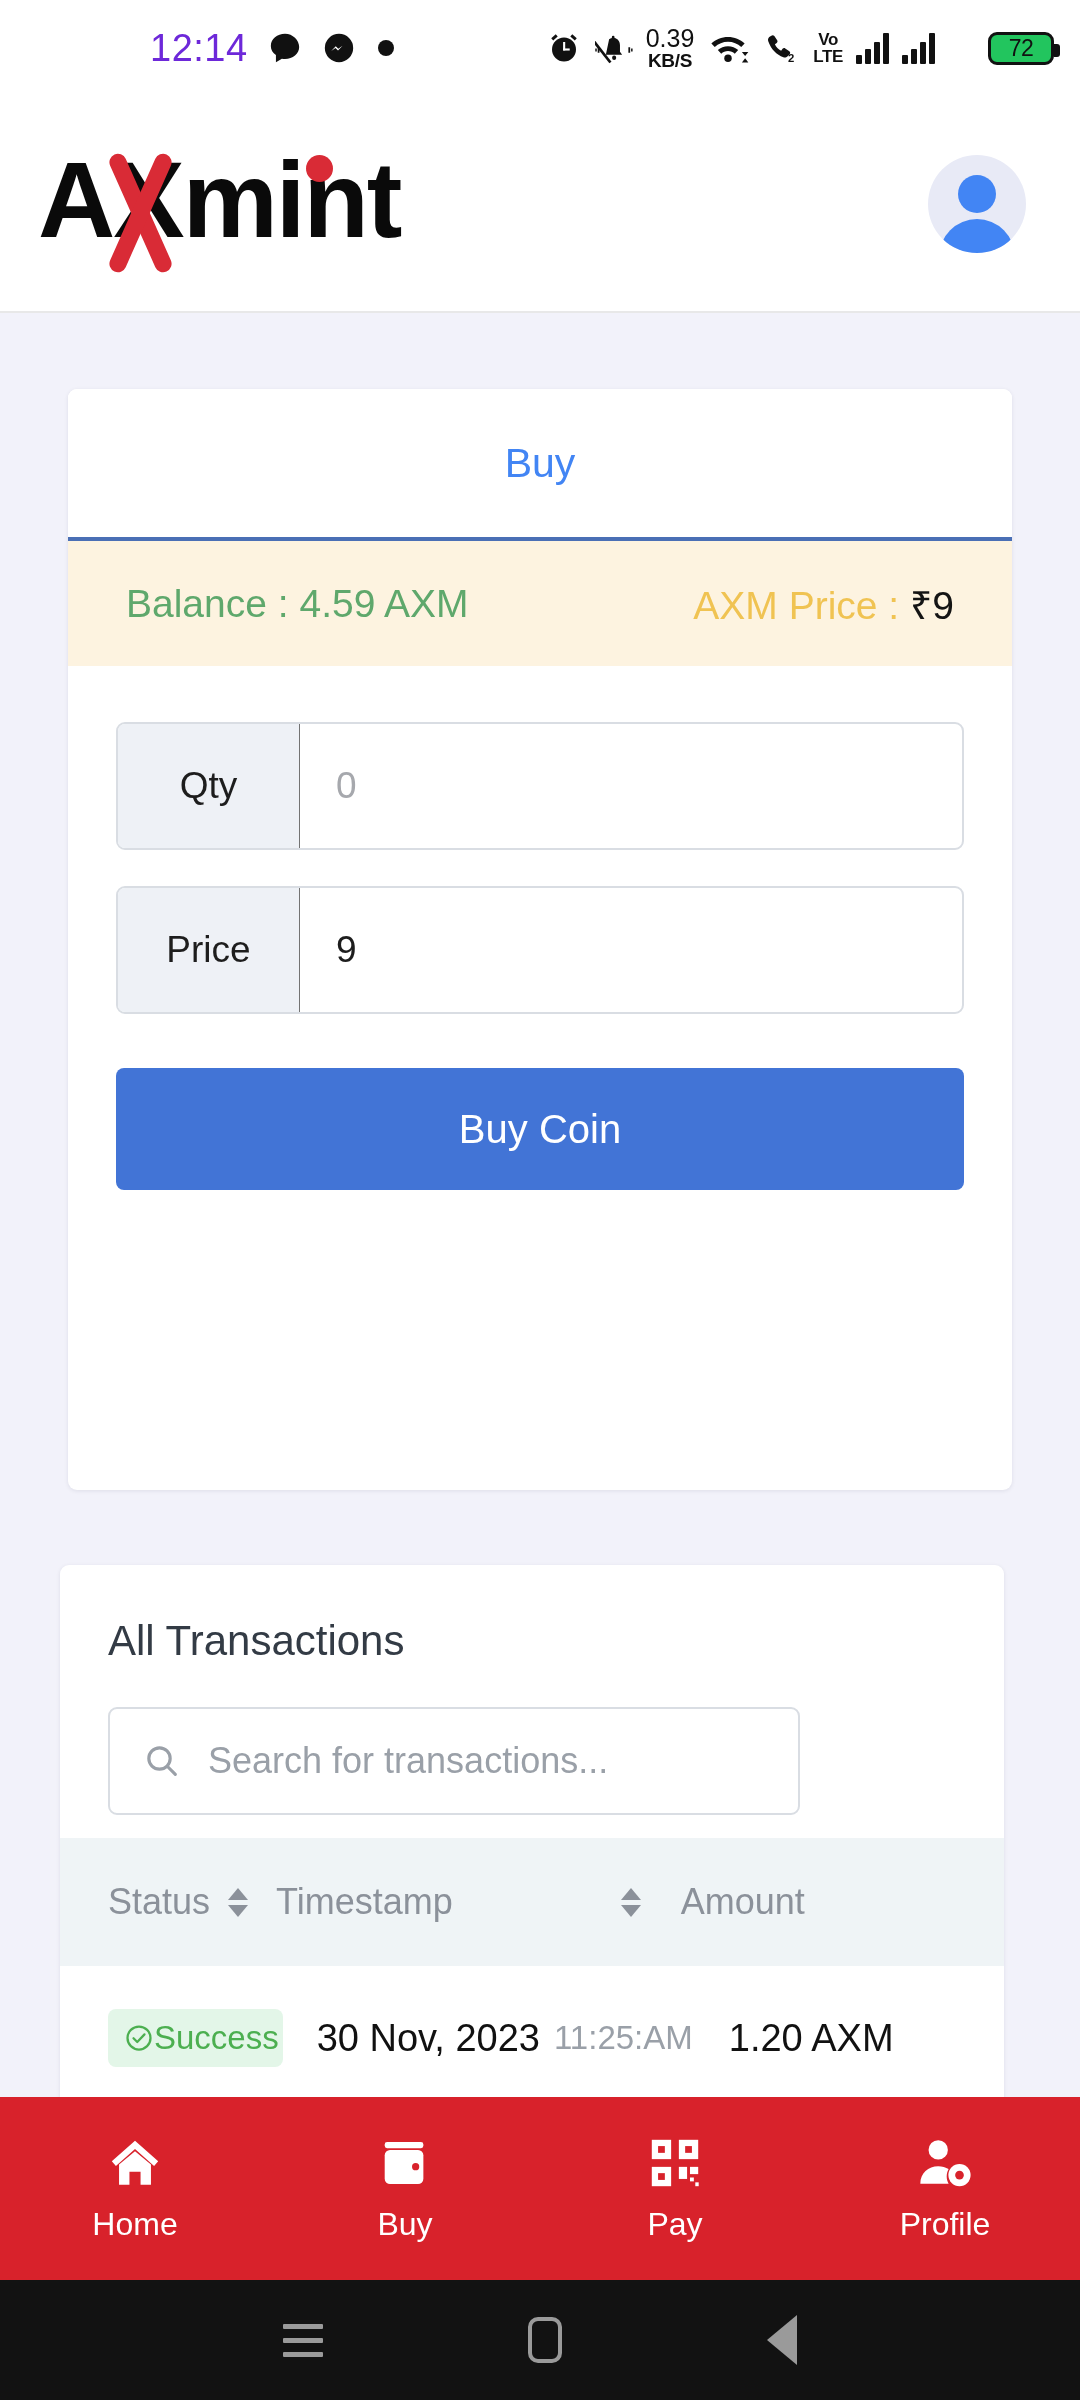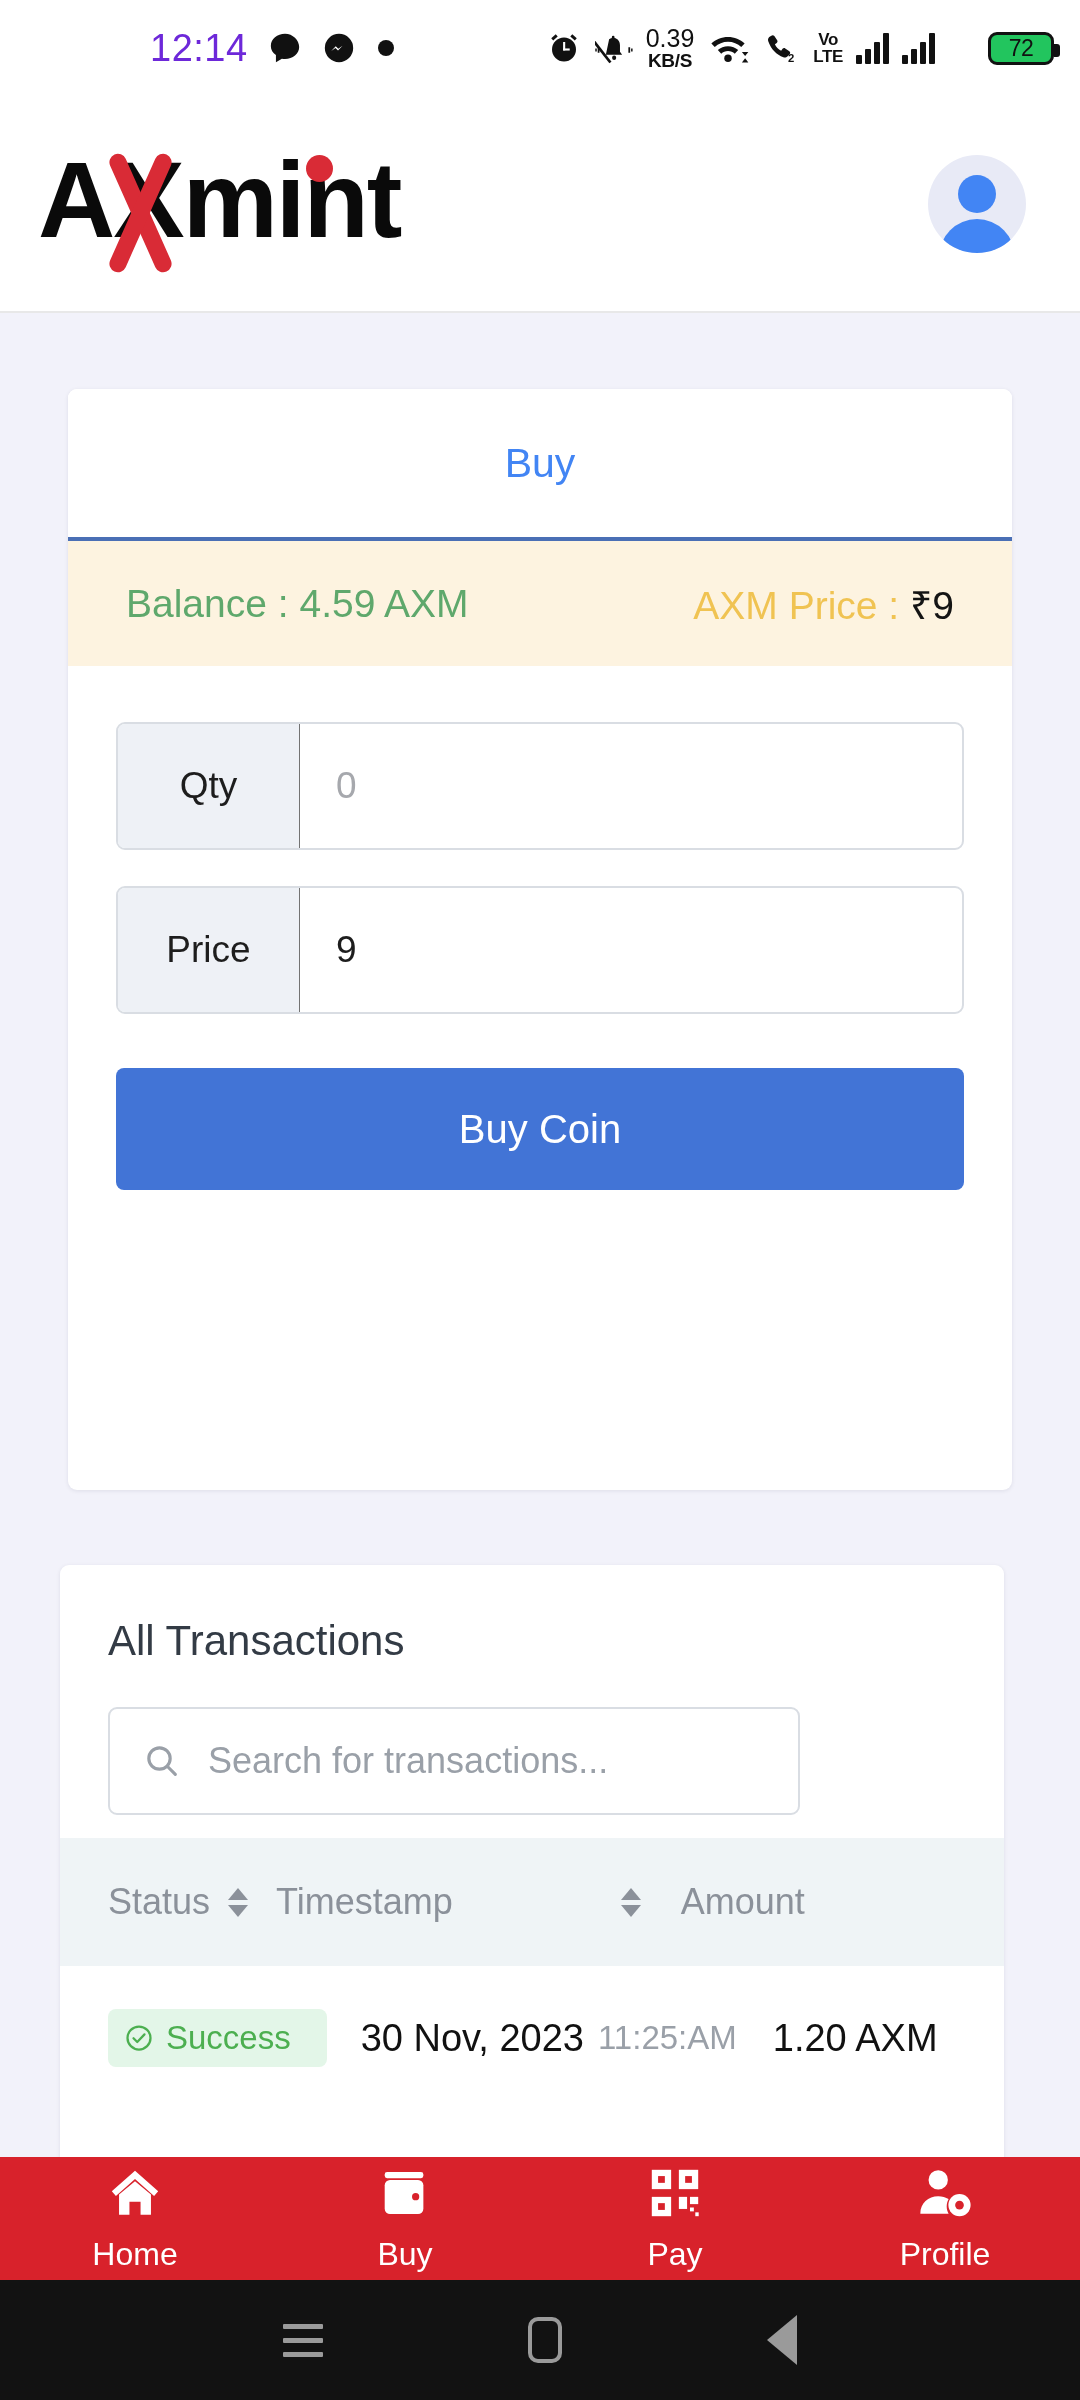--- a/index.html
+++ b/index.html
@@ -130,30 +130,30 @@
   .sortic i { display: block; width: 0; height: 0; border-left: 10px solid transparent;
     border-right: 10px solid transparent; }
   .sortic i.up { border-bottom: 12px solid #8b919a; }
   .sortic i.dn { border-top: 12px solid #8b919a; }
   #txrow {
     position: absolute; left: 0; top: 401px; width: 944px; height: 144px;
     background: #fff; display: flex; align-items: center;
   }
   #badge-success {
     margin-left: 48px; background: #e3f6e8; border-radius: 8px;
-    padding: 10px 36px 10px 16px; display: flex; align-items: center; gap: 12px;
+    padding: 10px 4px 10px 16px; display: flex; align-items: center; 
   }
   #badge-success span { font-size: 33px; color: #4caf50; }
   #td-date { margin-left: 34px; font-size: 38px; color: #111; white-space: nowrap; }
   #td-time { margin-left: 14px; font-size: 33px; color: #9aa0a8; white-space: nowrap; }
   #td-amount { margin-left: 36px; font-size: 38px; color: #111; white-space: nowrap; }
 
   
   #bottomnav {
-    position: absolute; left: 0; bottom: 120px; width: 1080px; height: 123px;
+    position: absolute; left: 0; bottom: 120px; width: 1080px; height: 183px;
     background: #d8222b; display: flex; align-items: center;
   }
   .navitem {
     flex: 1; display: flex; flex-direction: column; align-items: center;
     justify-content: center; gap: 14px; cursor: pointer;
   }
   .navitem .nlabel { font-size: 32px; color: #ffffff; }
 
   
   #sysnav {

